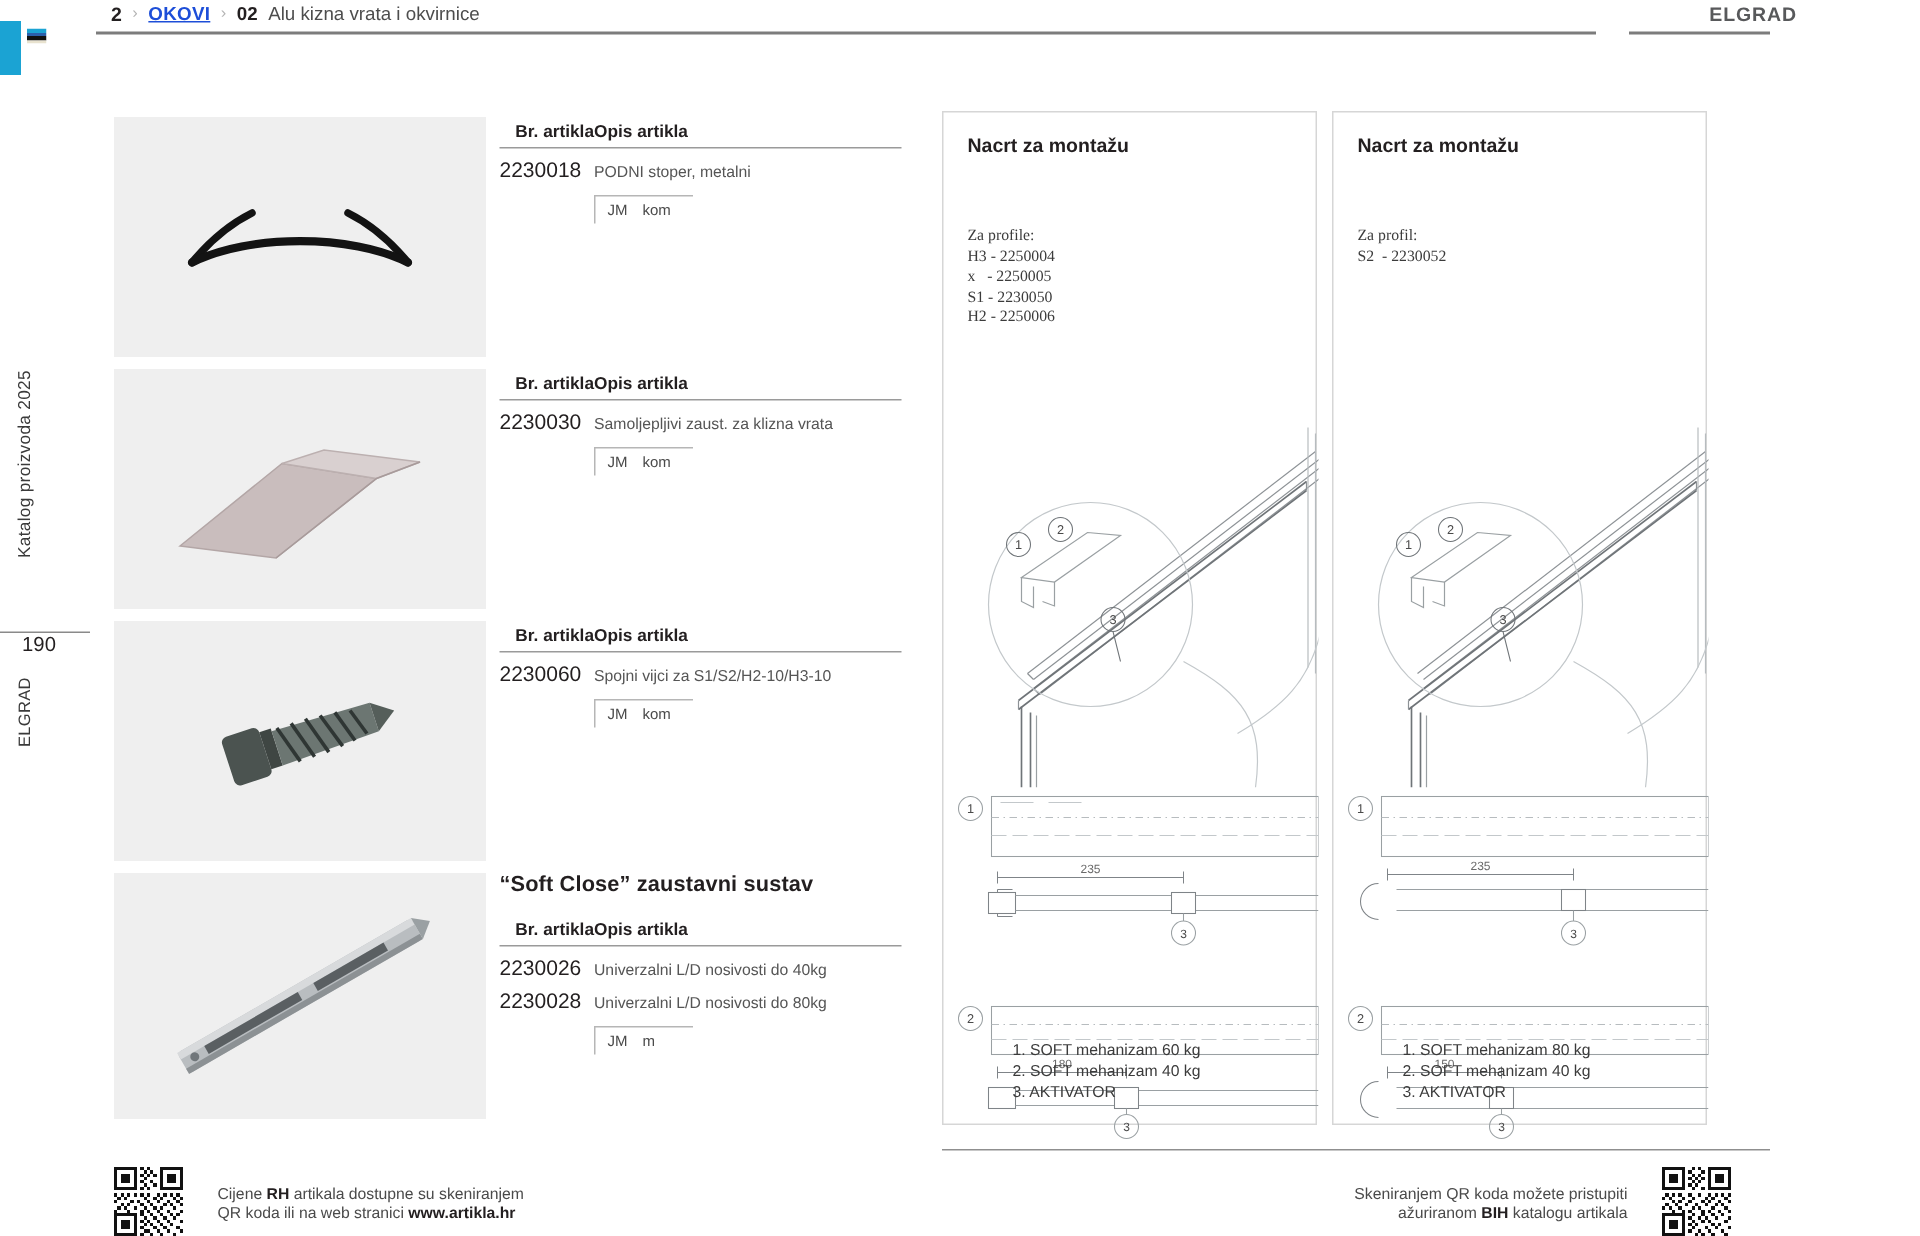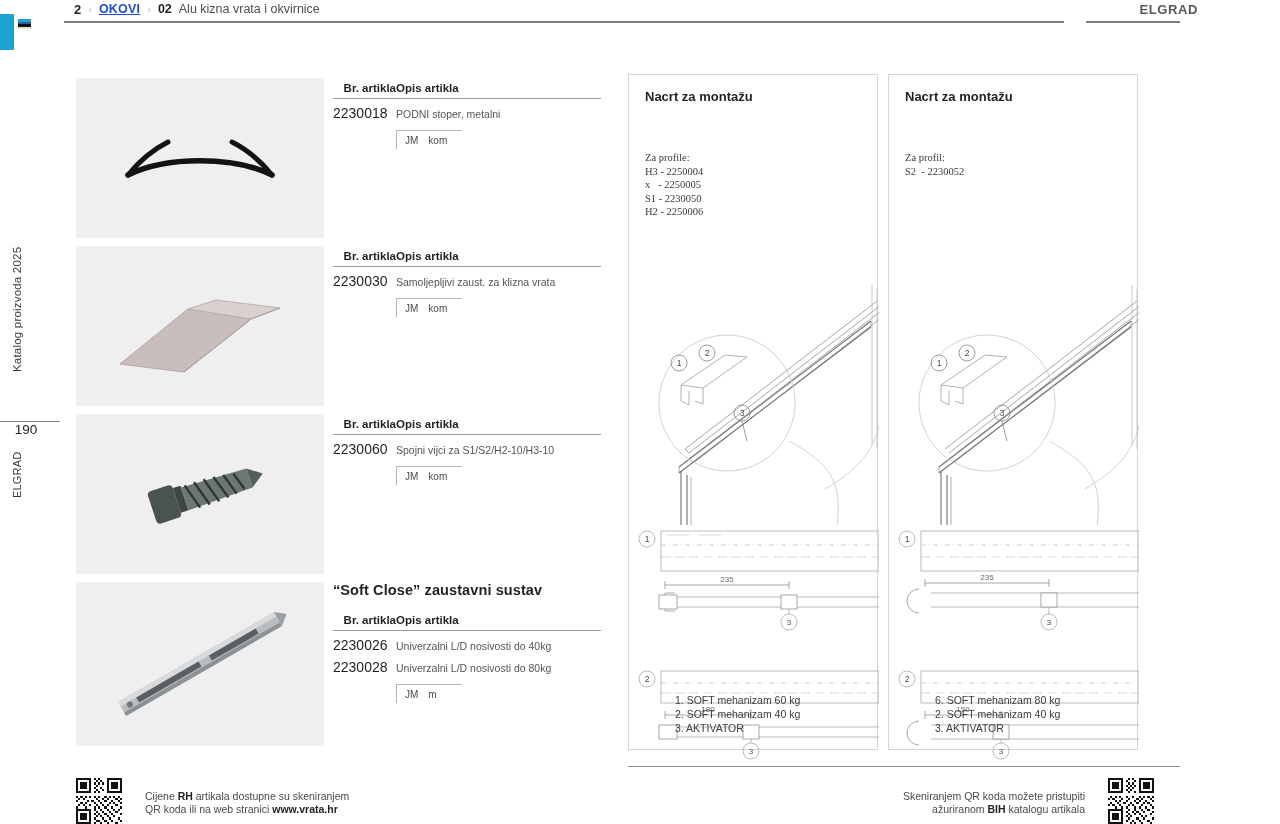--- a/index.html
+++ b/index.html
@@ -475,21 +475,21 @@
         <rect x="104" y="58" width="16" height="14" fill="#fff" stroke="#7f8488"></rect>
         <circle cx="112" cy="84" r="8"></circle>
         <path d="M112 72 L112 76"></path>
       </g>
       <text x="74" y="45" font-size="8" fill="#6a6a6a" text-anchor="middle" font-family="Liberation Sans, sans-serif">150</text>
       <text x="18" y="15" font-size="8.5" fill="#4a4a4a" text-anchor="middle" font-family="Liberation Sans, sans-serif">2</text>
       <text x="112" y="87" font-size="8" fill="#4a4a4a" text-anchor="middle" font-family="Liberation Sans, sans-serif">3</text>
     </svg>
 
     <div class="legend">
-      <div>6. SOFT mehanizam 80 kg</div>
+      <div>1. SOFT mehanizam 80 kg</div>
       <div>2. SOFT mehanizam 40 kg</div>
       <div>3. AKTIVATOR</div>
     </div>
   </div>
 
   <div class="foot-rule"></div>
 
   <svg class="qr qr-l" viewBox="0 0 21 21" shape-rendering="crispEdges">
     <rect width="21" height="21" fill="#fff"></rect>
     <g fill="#111">
@@ -590,21 +590,21 @@
       <path d="M20 19h1v1h-1z"></path>
       <path d="M8 20h1v1h-1z"></path>
         <path d="M11 20h1v1h-1z"></path>
         <path d="M14 20h1v1h-1z"></path>
         <path d="M18 20h1v1h-1z"></path>
     </g>
   </svg>
 
   <div class="foot-txt-l">
     <div><span>Cijene </span><b>RH</b><span> artikala dostupne su skeniranjem</span></div>
-    <div><span>QR koda ili na web stranici </span><b>www.vrata.hr</b></div>
+    <div><span>QR koda ili na web stranici </span><b>www.artikla.hr</b></div>
   </div>
 
   <div class="foot-txt-r">
     <div>Skeniranjem QR koda možete pristupiti</div>
     <div><span>ažuriranom </span><b>BIH</b><span> katalogu artikala</span></div>
   </div>
 
   <svg class="qr qr-r" viewBox="0 0 21 21" shape-rendering="crispEdges">
     <rect width="21" height="21" fill="#fff"></rect>
     <g fill="#111">

